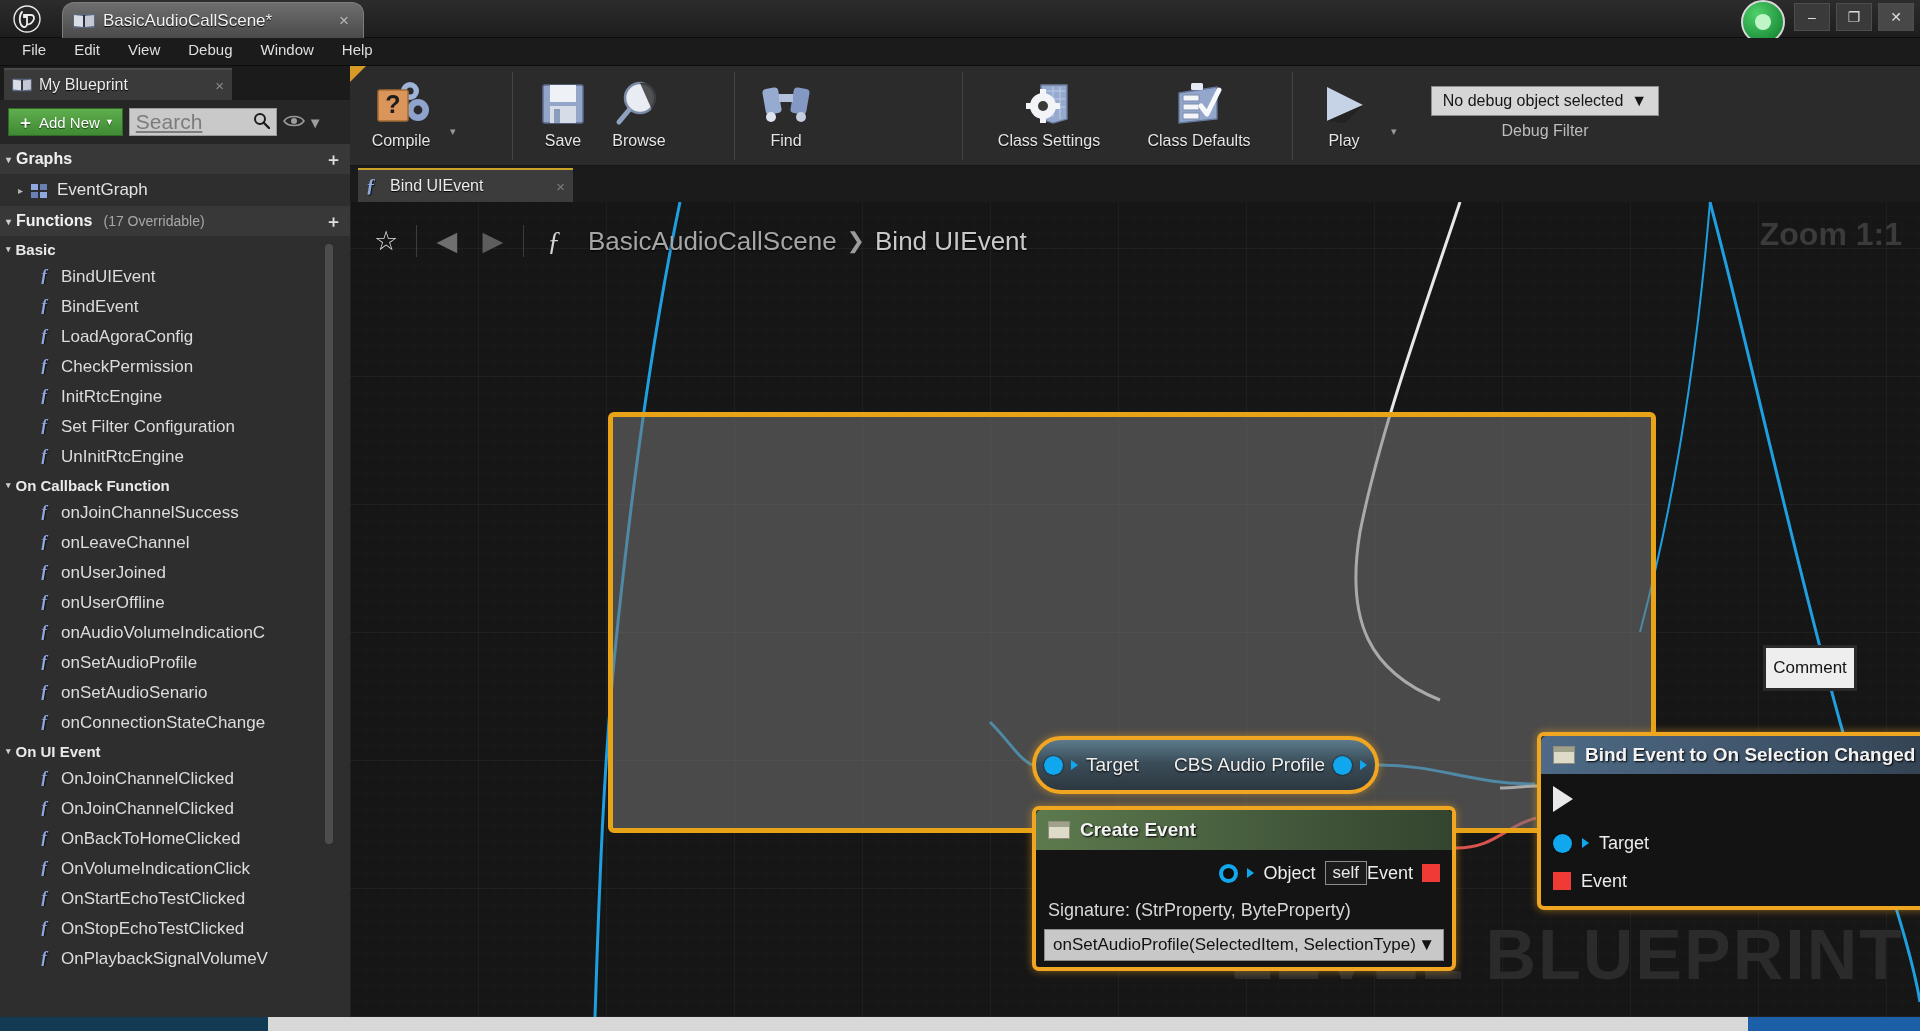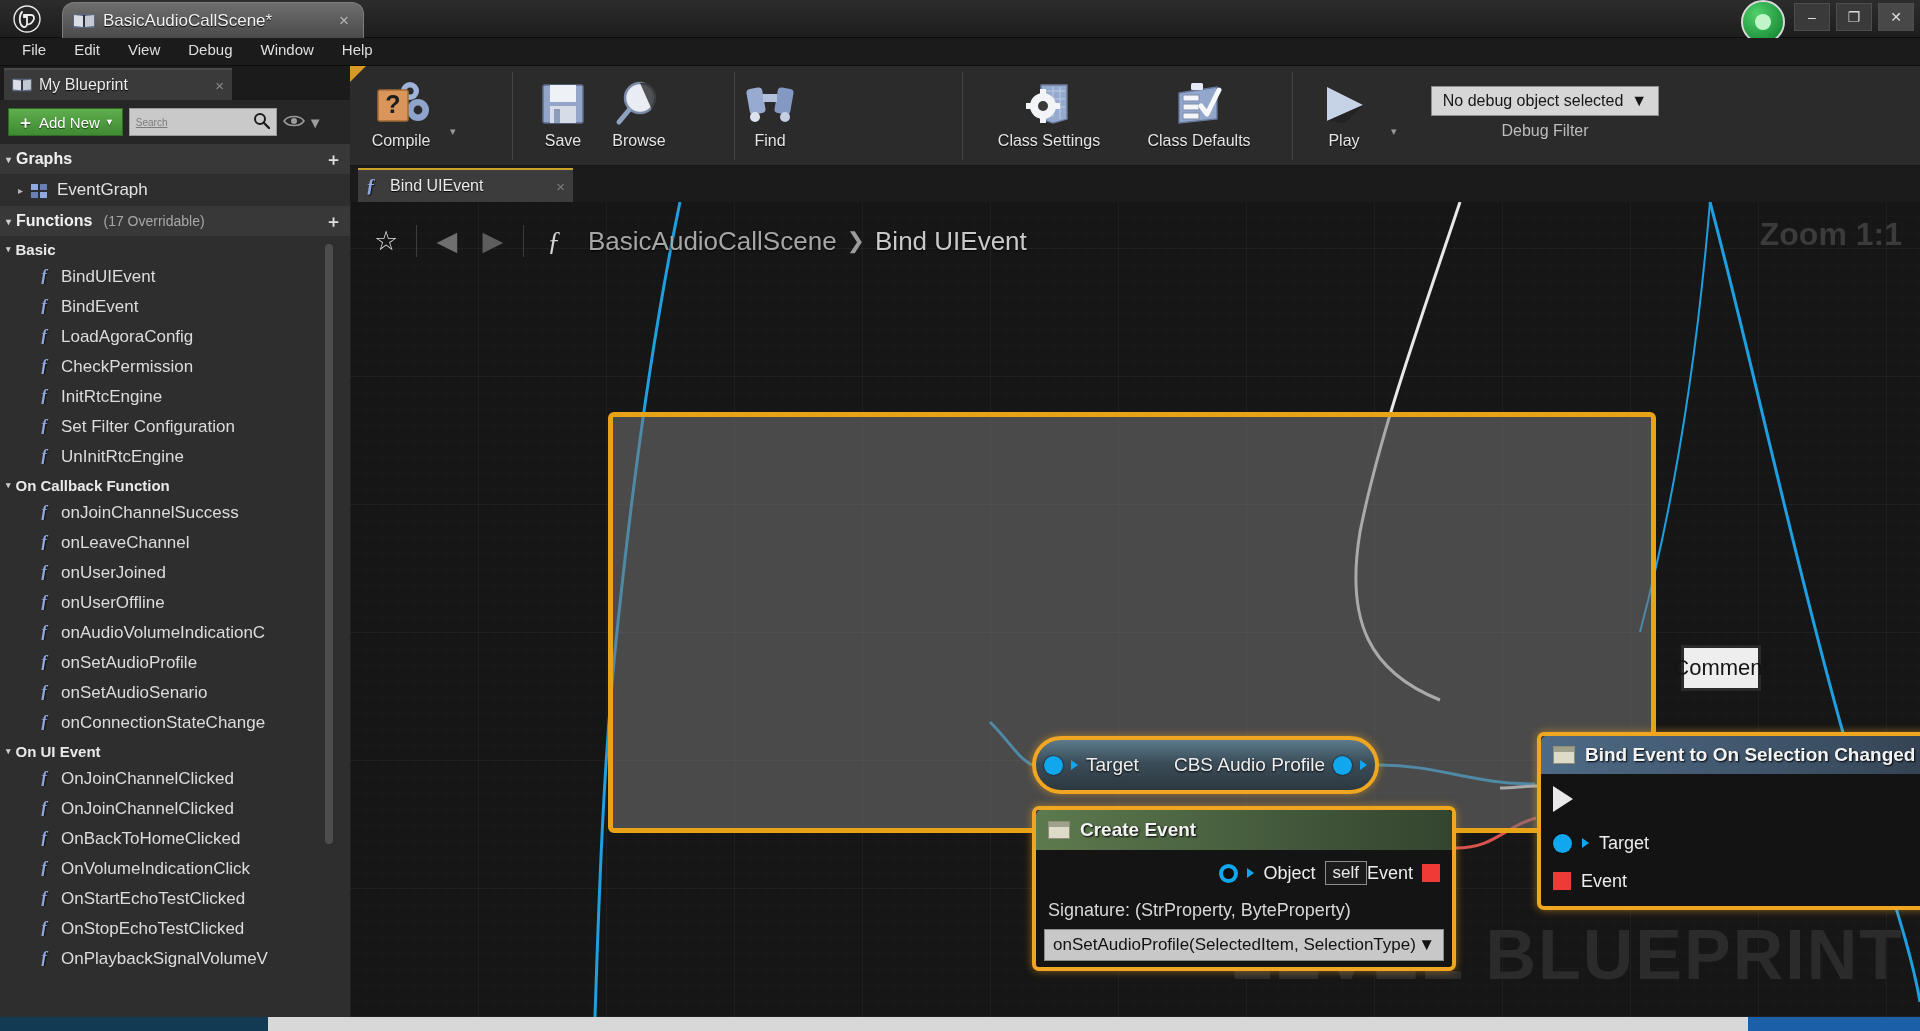--- a/index.html
+++ b/index.html
@@ -74,21 +74,21 @@
     height:28px; background:linear-gradient(#5fae4e,#3f8a33); border:1px solid #2f6b26;
     color:#fff; font-size:15px; display:flex; align-items:center; padding:0 8px; gap:5px;
     text-shadow:0 1px 1px #1c3d16;
   }
   #add-new .plus { font-size:17px; font-weight:bold; }
   #add-new .caret { font-size:9px; }
   #bp-search {
     height:28px; width:148px; background:#c9c9c9; border:1px solid #9a9a9a;
     display:flex; align-items:center; padding:0 6px; justify-content:space-between;
   }
-  #bp-search .ph { color:#7c7c7c; font-size:10px;text-decoration:underline; }
+  #bp-search .ph { color:#7c7c7c; font-size:21px;text-decoration:underline; }
   #bp-search .mag { color:#2b2b2b; font-size:15px; }
   #eye-btn { display:flex; align-items:center; gap:3px; color:#9d9d9d; font-size:15px; }
 
   #bp-list {
     position:absolute; left:0; top:78px; width:350px; height:945px;
     overflow:hidden; background:#2e2e2e;
   }
   .cat-row {
     height:30px; display:flex; align-items:center; padding-left:6px;
     background:#383838; color:#f0f0f0; font-size:16px; font-weight:bold;
@@ -214,24 +214,24 @@
   #comment-title span {
     color:#f4f4f4; font-size:30px; font-weight:bold; text-shadow:1px 2px 2px #2b2b2b;
   }
   #comment-resize {
     position:absolute; right:2px; bottom:2px; width:18px; height:18px;
     background:
       linear-gradient(135deg, transparent 48%, #9b9b9b 48%, #9b9b9b 56%, transparent 56%),
       linear-gradient(135deg, transparent 70%, #9b9b9b 70%, #9b9b9b 78%, transparent 78%);
   }
   #comment-tooltip {
-    position:absolute; left:1331px; top:443px; width:80px; height:46px;
+    position:absolute; left:1413px; top:443px; width:94px; height:46px;
     background:#eeeeee; border:3px solid #2a2a2a;
     display:flex; align-items:center; justify-content:center;
-    color:#141414; font-size:22px;
+    color:#141414; font-size:17px;
   }
 
   
   .node-sel { border:4px solid #f0a621; border-radius:10px; box-shadow:0 0 9px rgba(240,166,33,.55); }
 
   
   #node-target {
     position:absolute; left:682px; top:534px; width:347px; height:58px;
     border-radius:29px; background:linear-gradient(#5c7a8c 0%, #3b4d59 45%, #2d3840 100%);
     display:flex; align-items:center; justify-content:space-between; padding:0 8px;
@@ -607,21 +607,21 @@
           <circle cx="28" cy="20" r="15" fill="#e9edf3" stroke="#7b8aa6" stroke-width="2.5"></circle>
           <path d="M28 5 A15 15 0 0 1 40 32 Z" fill="#2a2a2a" opacity="0.8"></path>
           <line x1="17" y1="32" x2="7" y2="44" stroke="#8fa1c0" stroke-width="5" stroke-linecap="round"></line>
         </svg>
       </span>
       <span class="lbl">Browse</span>
     </div>
   </div>
   <div class="tb-sep" style="position:absolute;left:382px;top:0;"></div>
 
-  <div class="tb-group" style="left:382px;flex-direction:column;">
+  <div class="tb-group" style="left:398px;flex-direction:column;">
     <div class="tb-btn">
       <span class="ico">
         <svg width="56" height="48" viewBox="0 0 56 48">
           <rect x="6" y="8" width="16" height="26" rx="4" fill="#97aad0" transform="rotate(-10 14 21)"></rect>
           <rect x="34" y="8" width="16" height="26" rx="4" fill="#8398c2" transform="rotate(10 42 21)"></rect>
           <rect x="21" y="14" width="14" height="8" fill="#b2c0db"></rect>
           <circle cx="13" cy="37" r="5" fill="#dde3ee"></circle>
           <circle cx="43" cy="37" r="5" fill="#c6cfe1"></circle>
         </svg>
       </span>

